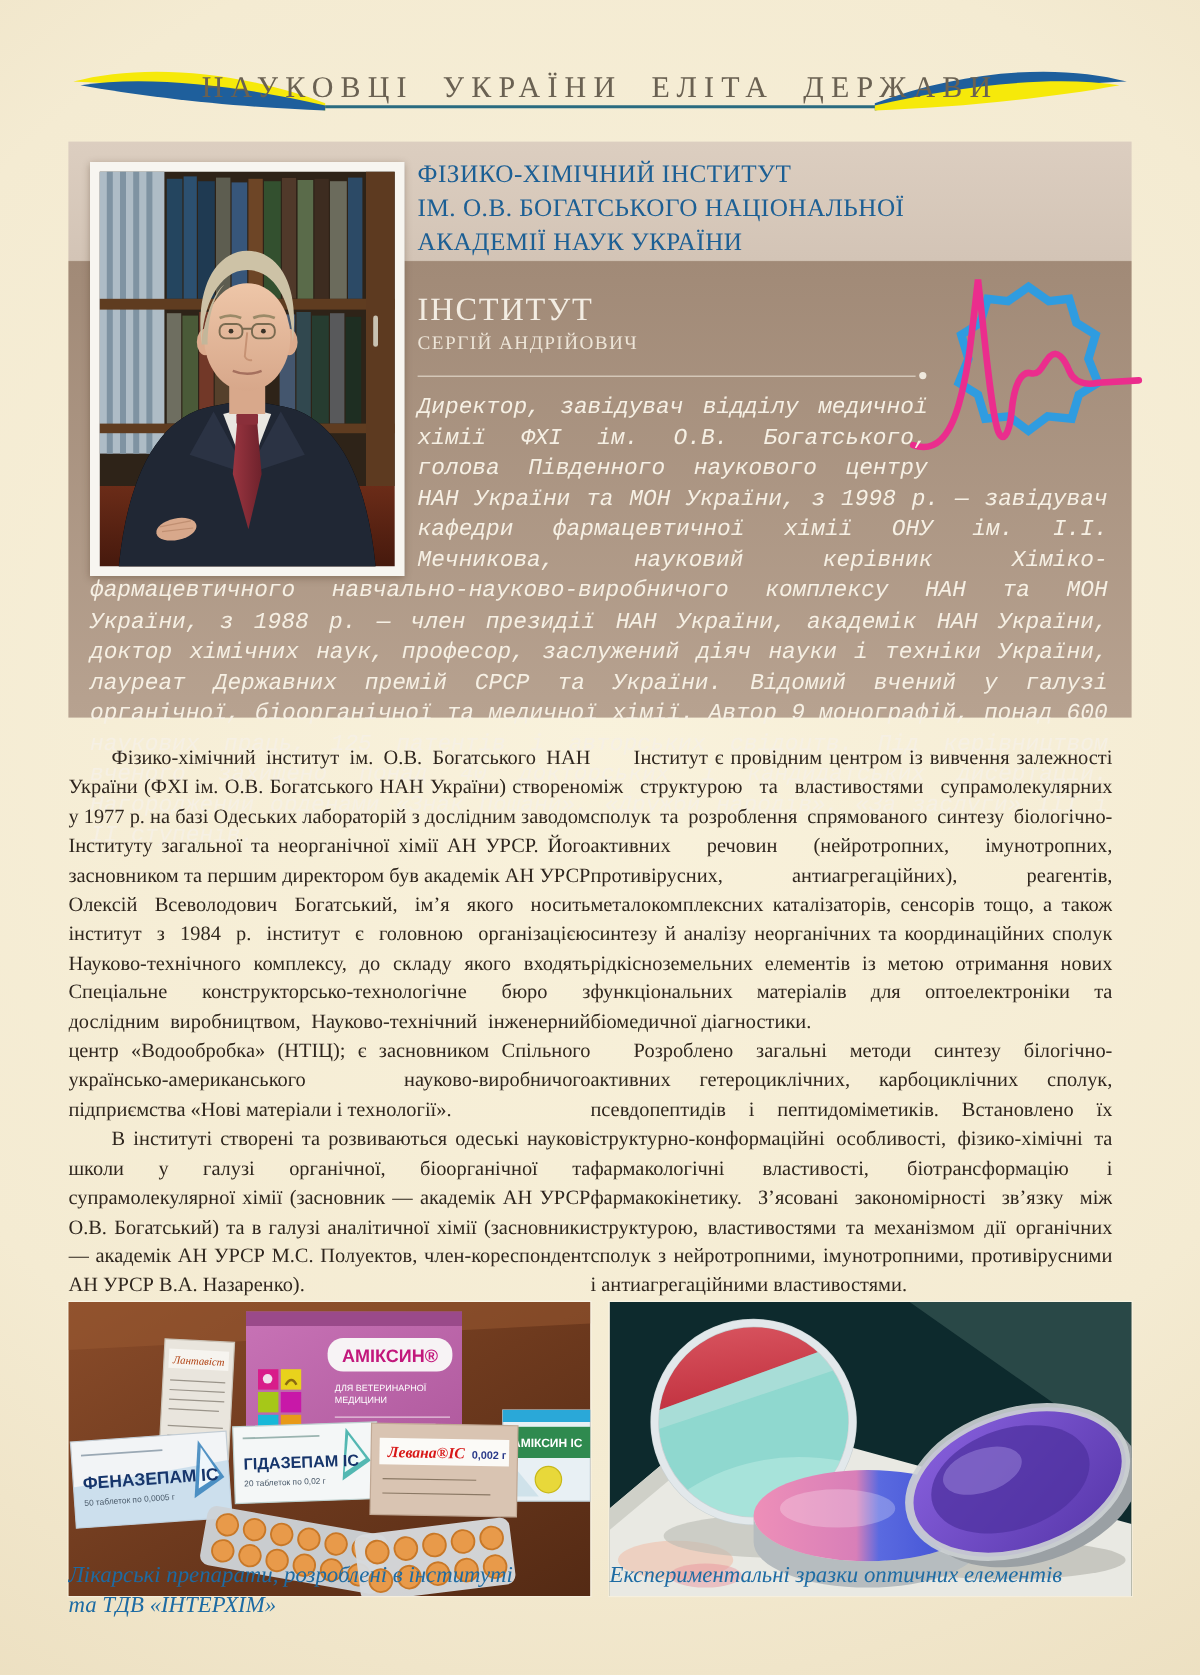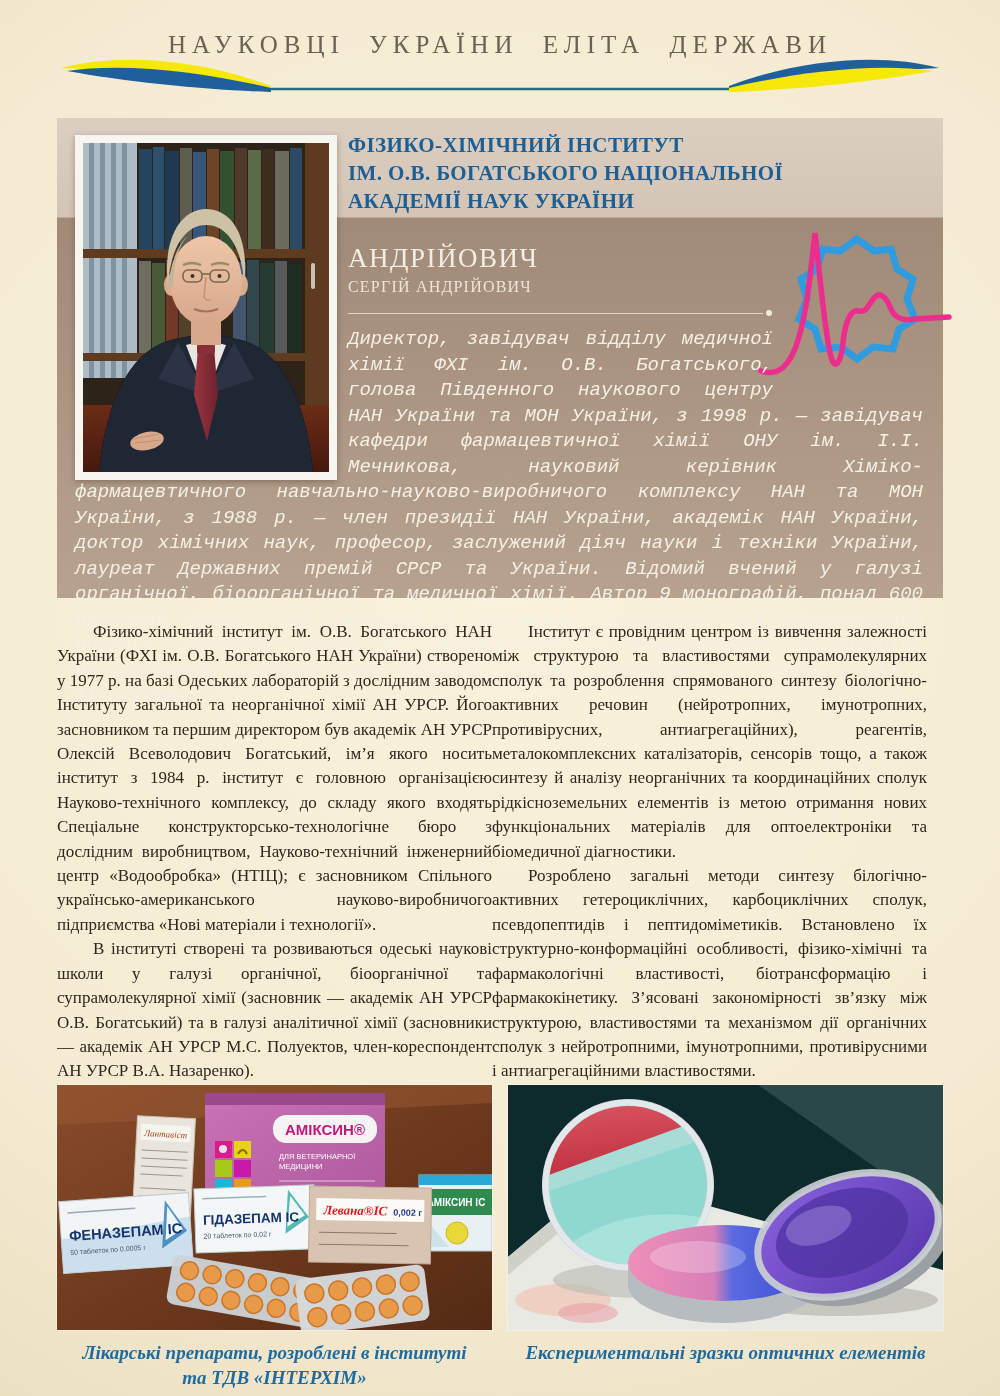--- a/index.html
+++ b/index.html
@@ -5,37 +5,37 @@
   html,body{margin:0;padding:0;background:#e7dbbc;}
   .page{
     position:relative;width:1000px;height:1396px;overflow:hidden;
     background:
       radial-gradient(ellipse 130% 90% at 50% 42%, #f9f2dc 0%, #f4ebd2 52%, #ecdfc0 78%, #ddcda6 100%);
     font-family:"Liberation Serif", serif;
   }
   
   .header{position:absolute;left:0;top:0;width:1000px;height:104px;}
   .header-title{
-    position:absolute;left:0;top:31px;width:1000px;text-align:center;
+    position:absolute;left:0;top:60px;width:1000px;text-align:center;
     font-size:25px;letter-spacing:6px;word-spacing:12px;color:#6a6152;
     font-family:"Liberation Serif",serif;
   }
   .swoosh{position:absolute;left:57px;top:52px;width:886px;height:46px;}
   
   .card{
     position:absolute;left:57px;top:118px;width:886px;height:480px;
     background:linear-gradient(to bottom,#dccec0 0px,#d3c4b6 99px,#a18a77 100px,#b7a290 480px);
     padding:0;box-sizing:border-box;
   }
   .card-inner{padding:0 20px 0 18px;}
   .photo-frame{
     float:left;width:246px;height:329px;margin:17px 11px 0 0;
     border:8px solid #f7f5f0;background:#ccc;box-shadow:0 2px 6px rgba(60,40,20,.35);
   }
-  .inst-title{padding-top:13px;color:#1c5f94;font-weight:bold;font-size:21px;line-height:28px;letter-spacing:.4px;}
+  .inst-title{padding-top:13px;color:#1c5f94;font-weight:normal;font-size:21px;line-height:28px;letter-spacing:.4px;}
   .inst-title span{display:block;}
   .logo-float{float:right;width:150px;height:178px;margin:10px -6px 0 6px;}
   .name-surname{margin-top:28px;color:#f3ede3;font-size:27px;letter-spacing:1.5px;line-height:30px;}
   .name-given{color:#ede5d8;font-size:16px;letter-spacing:1.2px;line-height:28px;}
   .divider{display:flex;align-items:center;width:424px;margin:9px 0 11px 0;}
   .divider .line{flex:1;height:1px;background:#e9e1d4;opacity:.85;}
   .divider .dot{width:6px;height:6px;border-radius:50%;background:#efe9de;margin-left:3px;}
   .bio{
     margin:0;color:#f6f0e4;font-style:italic;font-size:19px;line-height:25.5px;
     text-align:justify;
@@ -44,22 +44,22 @@
   
   .columns{position:absolute;left:57px;top:620px;width:886px;height:465px;display:flex;}
   .col{width:435px;height:465px;overflow:hidden;color:#2f261e;font-size:17px;line-height:24.4px;text-align:justify;}
   .col p{margin:0;text-indent:36px;}
   
   .figure{position:absolute;top:1085px;width:435px;height:245px;box-shadow:0 0 0 1px rgba(255,255,255,.35);}
   .figure svg{display:block;}
   .fig-left{left:57px;}
   .fig-right{left:508px;}
   .caption{
-    position:absolute;top:1340px;width:435px;text-align:center;
-    color:#1d6ba3;font-style:italic;font-weight:bold;font-size:19px;line-height:25px;
+    position:absolute;top:1300px;width:435px;text-align:left;
+    color:#1d6ba3;font-style:italic;font-weight:normal;font-size:19px;line-height:25px;
   }
   .cap-left{left:57px;}
   .cap-right{left:508px;}
 </style>
 </head>
 <body>
 
 <div class="page">
 
   <div class="header">
@@ -195,21 +195,21 @@
 
       <div class="logo-float">
         <svg width="150" height="178" viewBox="0 0 150 178" style="overflow:visible">
           <g>
             <polygon points="78,14 95,26 112,24 118,44 134,54 128,74 136,94 120,104 114,124 94,122 78,134 62,122 42,124 36,104 20,94 28,74 22,54 38,44 44,24 61,26" fill="none" stroke="#2f9ce0" stroke-width="7" stroke-linejoin="miter"></polygon>
           </g>
           <path d="M-18,146 C0,152 12,140 20,112 C28,84 30,60 36,8 C42,60 46,110 52,132 C56,146 62,138 64,118 C66,96 72,84 80,86 C88,88 90,78 96,72 C102,66 108,74 112,84 C116,94 126,96 136,94 L170,92" fill="none" stroke="#eb2d8d" stroke-width="5.5" stroke-linecap="round"></path>
         </svg>
       </div>
 
-      <div class="name-surname">АНДРІЙОВИЧ</div>
+      <div class="name-surname">ІНСТИТУТ</div>
       <div class="name-given">СЕРГІЙ АНДРІЙОВИЧ</div>
 
       <div class="divider">
         <div class="line"></div>
         <div class="dot"></div>
       </div>
 
       <p class="bio">Директор, завідувач відділу медичної хімії ФХІ ім. О.В. Богатського, голова Південного наукового центру НАН України та МОН України, з 1998 р. — завідувач кафедри фармацевтичної хімії ОНУ ім. І.І. Мечникова, науковий керівник Хіміко-фармацевтичного навчально-науково-виробничого комплексу НАН та МОН України, з 1988 р. — член президії НАН України, академік НАН України, доктор хімічних наук, професор, заслужений діяч науки і техніки України, лауреат Державних премій СРСР та України. Відомий вчений у галузі органічної, біоорганічної та медичної хімії. Автор 9 монографій, понад 600 наукових праць, 125 патентів і авторських свідоцтв. Під керівництвом вченого захищено понад 40 докторських і кандидатських дисертацій. Нагороджений орденами «Знак Пошани», «Дружби народів», «За заслуги» ІІІ і ІІ ступенів.</p>
     </div>
   </div>

